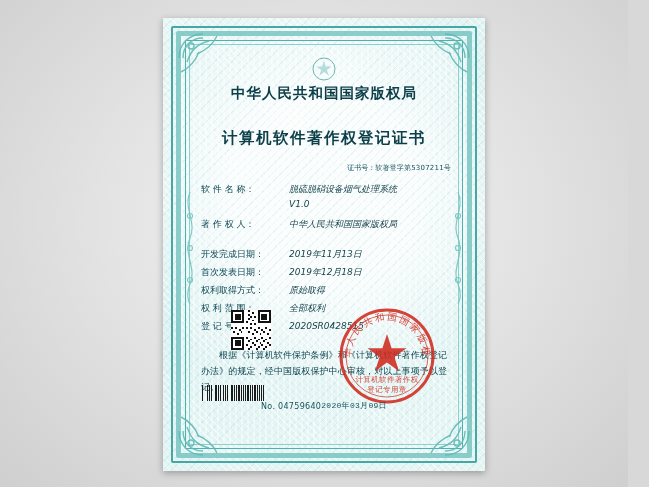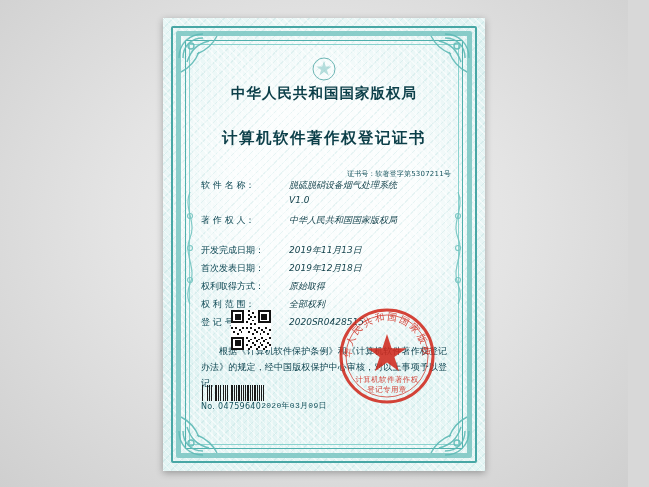--- a/index.html
+++ b/index.html
@@ -114,30 +114,31 @@
   }
   .title2 {
     margin-top: 25px;
     text-align: center;
     font-size: 15.5px;
     letter-spacing: 1.5px;
     font-weight: bold;
     color: #0c3f49;
   }
   .certno {
-    margin-top: 20px;
+    margin-top: 14px;
     text-align: right;
     font-size: 7px;
     color: #15525c;
     letter-spacing: .2px;
     padding-right: 2px;
   }
   .certno .lbl { letter-spacing: 0; }
 
   .fields {
+    margin-top: 10px;
     padding-left: 6px;
   }
   .row {
     display: flex;
     align-items: flex-start;
     margin-bottom: 7px;
     font-size: 9px;
     line-height: 13px;
   }
   .row .k {
@@ -187,21 +188,21 @@
     top: 2px;
     width: 104px;
     height: 104px;
   }
 
   .footer {
     position: absolute;
     left: 6px; right: 6px;
     bottom: 28px;
     display: flex;
-    justify-content: flex-start;
+    justify-content: center;
     align-items: flex-end;
     font-size: 8px;
     color: #17535d;
   }
   .footer .no { letter-spacing: .3px; }
   .footer .date { letter-spacing: .3px; font-family: Liberation Mono, monospace; }
   .barcode {
     position: absolute;
     left: 6px;
     bottom: 38px;

